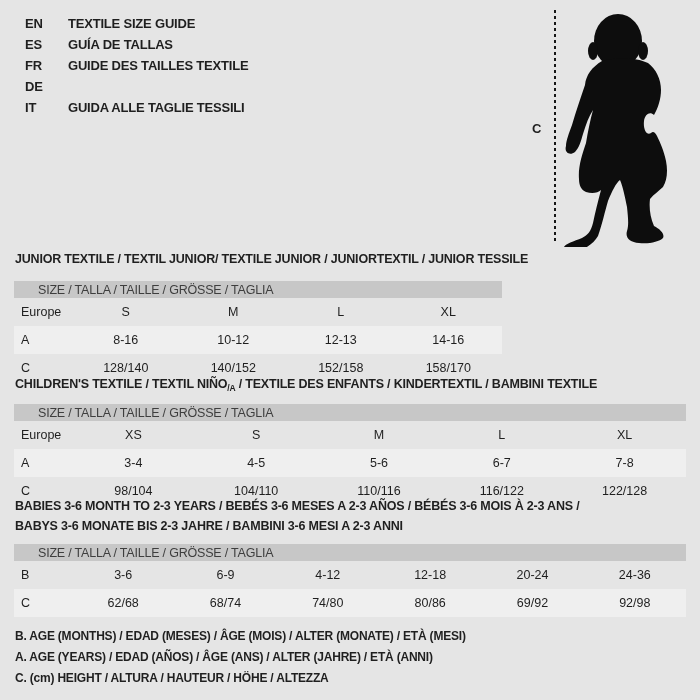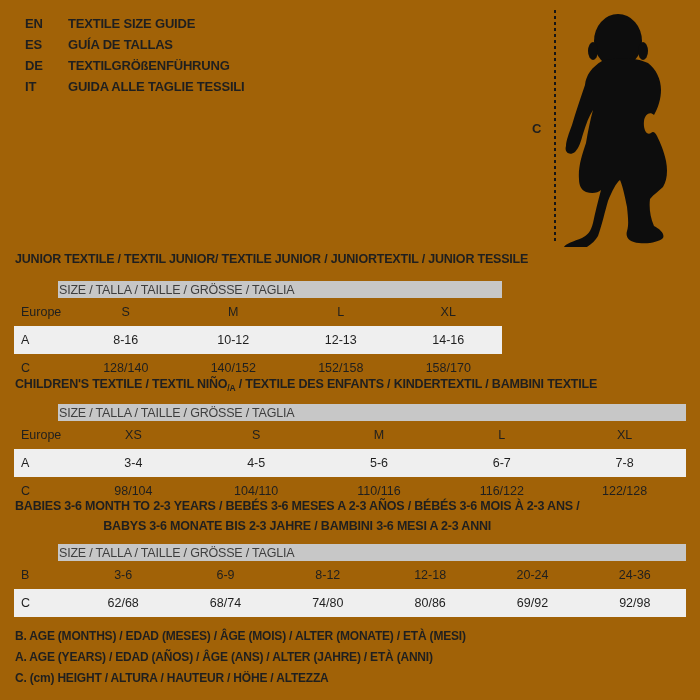--- a/index.html
+++ b/index.html
@@ -1,38 +1,38 @@
 <!DOCTYPE html>
 <html><head>
 <meta charset="utf-8">
 <style>
   * { margin:0; padding:0; box-sizing:border-box; }
   html,body { width:700px; height:700px; background:#ffffff; }
   body { font-family:"Liberation Sans", sans-serif; color:#1f1f1f; overflow:hidden; }
-  .sheet { position:relative; width:700px; height:700px; background:#a16207; }
+  .sheet { position:relative; width:700px; height:700px; background:#e5e5e5; }
 
   
   .langs { position:absolute; left:25px; top:13px; }
   .lang-row { display:flex; height:21px; align-items:center; font-weight:bold; font-size:13px; letter-spacing:-0.2px; }
   .lang-code { width:43px; }
 
   
   .measure-line { position:absolute; left:554px; top:10px; width:2px; height:233px;
     background:repeating-linear-gradient(to bottom, #161616 0 3px, transparent 3px 6px); }
   .c-label { position:absolute; left:532px; top:121px; font-weight:bold; font-size:13px; }
   .baby { position:absolute; left:562px; top:11px; }
 
   
-  .section-title { position:absolute; left:15px; font-weight:bold; font-size:12.5px; letter-spacing:-0.2px; line-height:20px;text-align:center; }
+  .section-title { position:absolute; left:15px; font-weight:bold; font-size:12.5px; letter-spacing:-0.2px; line-height:20px; }
   .sub-a { font-size:8.5px; vertical-align:-3px; font-weight:bold; }
 
   
   .tbl { position:absolute; left:14px; }
   .tbl-head { height:17px; background:#c7c7c7; color:#3e3e3e; font-size:12.5px; letter-spacing:-0.2px;
-    display:flex; align-items:center; padding-left:1px;margin-left:44px; }
+    display:flex; align-items:center; padding-left:24px; }
   .tbl-row { display:flex; align-items:center; height:28px; font-size:12.5px; }
   .tbl-row.shaded { background:#efefef; }
   .tbl-row .lbl { width:58px; padding-left:7px; }
   .tbl-row .val { flex:1; text-align:center; }
 
   
   .footnotes { position:absolute; left:15px; top:626px; font-weight:bold; font-size:12px; letter-spacing:-0.2px; line-height:21px; }
 </style>
 </head>
 <body>
@@ -42,22 +42,25 @@
   <div class="langs">
     <div class="lang-row">
       <span class="lang-code">EN</span>
       <span class="lang-label">TEXTILE SIZE GUIDE</span>
     </div>
     <div class="lang-row">
       <span class="lang-code">ES</span>
       <span class="lang-label">GUÍA DE TALLAS</span>
     </div>
     <div class="lang-row">
+      <span class="lang-code">FR</span>
+      <span class="lang-label">GUIDE DES TAILLES TEXTILE</span>
+    </div>
+    <div class="lang-row">
       <span class="lang-code">DE</span>
-      <span class="lang-label">TEXTILGRÖßENFÜHRUNG</span>
     </div>
     <div class="lang-row">
       <span class="lang-code">IT</span>
       <span class="lang-label">GUIDA ALLE TAGLIE TESSILI</span>
     </div>
   </div>
 
   <span class="c-label">C</span>
   <div class="measure-line"></div>
   <svg class="baby" width="132" height="236" viewBox="0 0 132 236" aria-hidden="true">
@@ -161,21 +164,21 @@
   <div class="section-title" style="top:496px;">
     <div>BABIES 3-6 MONTH TO 2-3 YEARS / BEBÉS 3-6 MESES A 2-3 AÑOS / BÉBÉS 3-6 MOIS À 2-3 ANS /</div>
     <div>BABYS 3-6 MONATE BIS 2-3 JAHRE / BAMBINI 3-6 MESI A 2-3 ANNI</div>
   </div>
   <div class="tbl" style="top:544px; width:672px;">
     <div class="tbl-head">SIZE / TALLA / TAILLE / GRÖSSE / TAGLIA</div>
     <div class="tbl-row">
       <span class="lbl">B</span>
       <span class="val">3-6</span>
       <span class="val">6-9</span>
-      <span class="val">8-12</span>
+      <span class="val">4-12</span>
       <span class="val">12-18</span>
       <span class="val">20-24</span>
       <span class="val">24-36</span>
     </div>
     <div class="tbl-row shaded">
       <span class="lbl">C</span>
       <span class="val">62/68</span>
       <span class="val">68/74</span>
       <span class="val">74/80</span>
       <span class="val">80/86</span>

